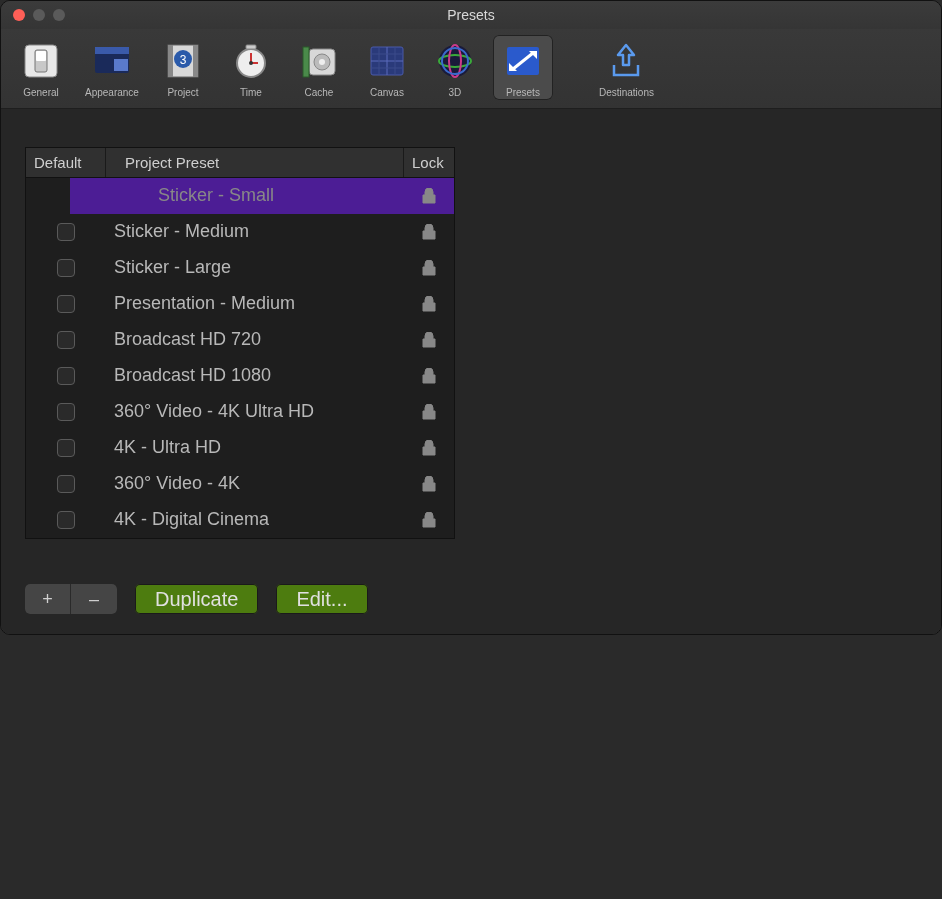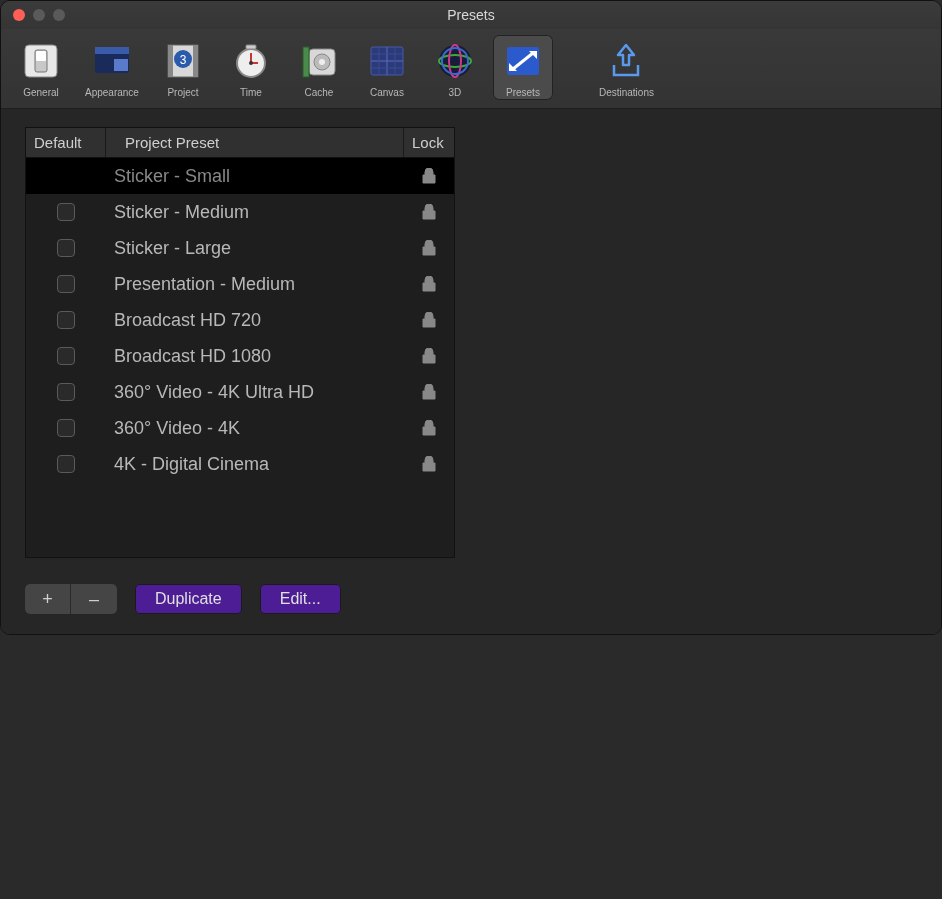--- a/index.html
+++ b/index.html
@@ -78,20 +78,21 @@
   font-size: 10px;
   color: #b8b8b8;
 }
 .tb-gap { width: 24px; }
 .content {
   flex: 1;
   display: flex;
   padding: 18px 10px 12px 24px;
   gap: 18px;
   background: #262626;
+  align-items: center;
 }
 .left-panel {
   flex: 0 0 430px;
   display: flex;
   flex-direction: column;
 }
 .table {
   flex: 1;
   border: 1px solid #111;
   background: #1e1e1e;
@@ -115,21 +116,21 @@
 }
 .th-default { width: 80px; }
 .th-name { flex: 1; margin-left: 11px; }
 .th-lock { width: 50px; border-right: none; }
 .tbody { flex: 1; overflow: auto; }
 .tr {
   display: flex;
   height: 36px;
   align-items: center;
 }
-.tr.selected { background: #000000; }
+.tr.selected { background: #4c1d95; margin-left: 44px; }
 .td-default {
   width: 80px;
   display: flex;
   align-items: center;
   justify-content: center;
 }
 .td-name {
   flex: 1;
   padding-left: 8px;
   font-size: 18px;
@@ -182,27 +183,27 @@
   align-items: center;
   justify-content: center;
   font-size: 18px;
   cursor: pointer;
   border-right: 1px solid #2a2a2a;
 }
 .seg-btn:last-child { border-right: none; }
 .btn {
   height: 30px;
   padding: 0 20px;
-  background: #4c1d95;
+  background: #4d7c0f;
   color: #e0e0e0;
   border-radius: 5px;
   box-shadow: inset 0 0 0 1px #1a1a1a;
   display: flex;
   align-items: center;
-  font-size: 16px;
+  font-size: 20px;
   cursor: pointer;
 }
 </style>
 </head>
 <body>
 
 <div class="window">
 
   <div class="titlebar">
     <div class="traffic">
@@ -400,20 +401,31 @@
             <div class="td-lock lock-icon">
                 <svg viewBox="0 0 14 16">
                   <path d="M3 7 V4 a4 4 0 0 1 8 0 V7 M1 7 h12 v8 h-12 z" fill="#888" stroke="#888"></path>
                 </svg>
               </div>
           </div>
           <div class="tr">
             <div class="td-default">
                 <div class="chk"></div>
               </div>
+            <div class="td-name">4K - Ultra HD</div>
+            <div class="td-lock lock-icon">
+                <svg viewBox="0 0 14 16">
+                  <path d="M3 7 V4 a4 4 0 0 1 8 0 V7 M1 7 h12 v8 h-12 z" fill="#888" stroke="#888"></path>
+                </svg>
+              </div>
+          </div>
+          <div class="tr">
+            <div class="td-default">
+                <div class="chk"></div>
+              </div>
             <div class="td-name">360° Video - 4K</div>
             <div class="td-lock lock-icon">
                 <svg viewBox="0 0 14 16">
                   <path d="M3 7 V4 a4 4 0 0 1 8 0 V7 M1 7 h12 v8 h-12 z" fill="#888" stroke="#888"></path>
                 </svg>
               </div>
           </div>
           <div class="tr">
             <div class="td-default">
                 <div class="chk"></div>

